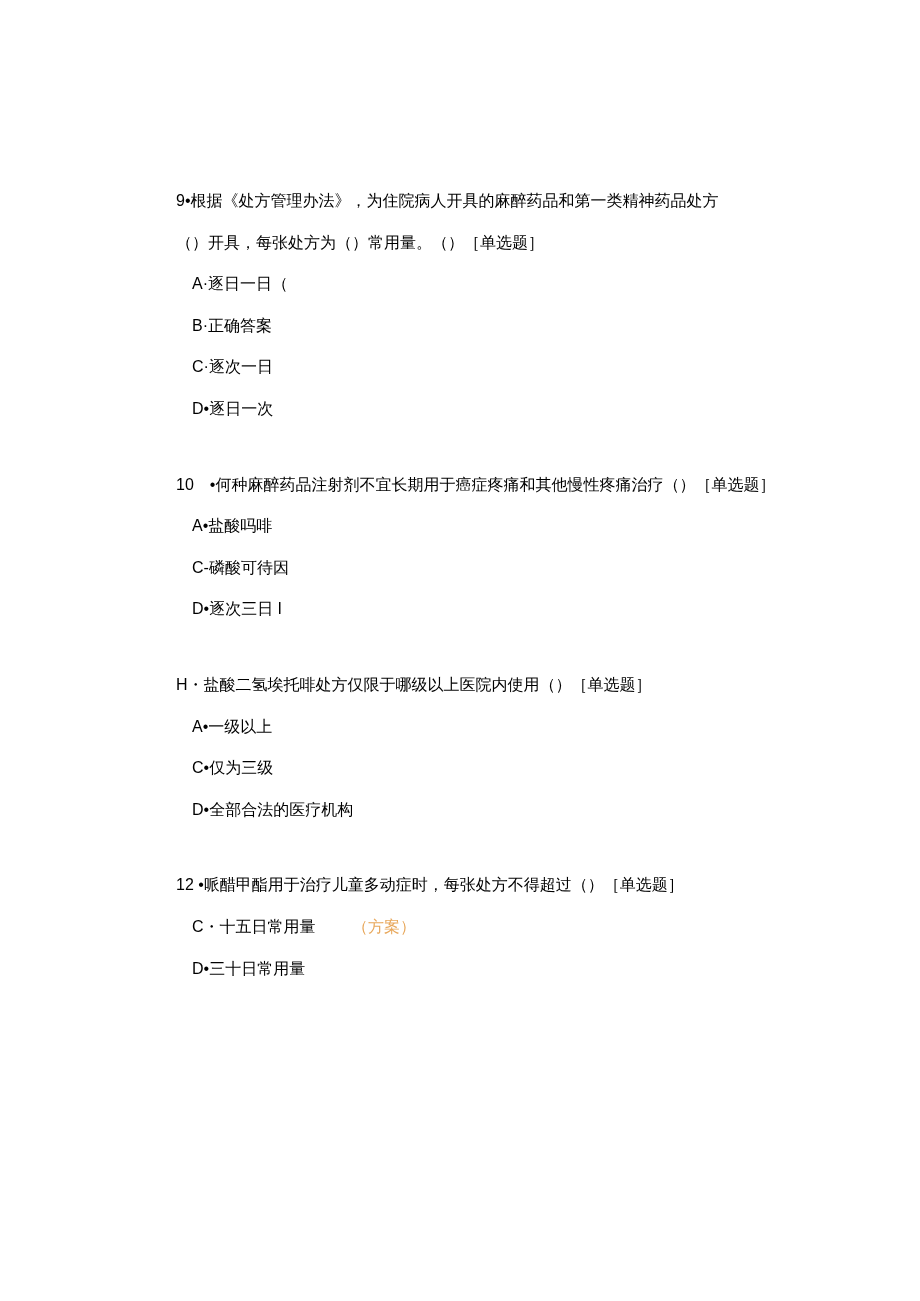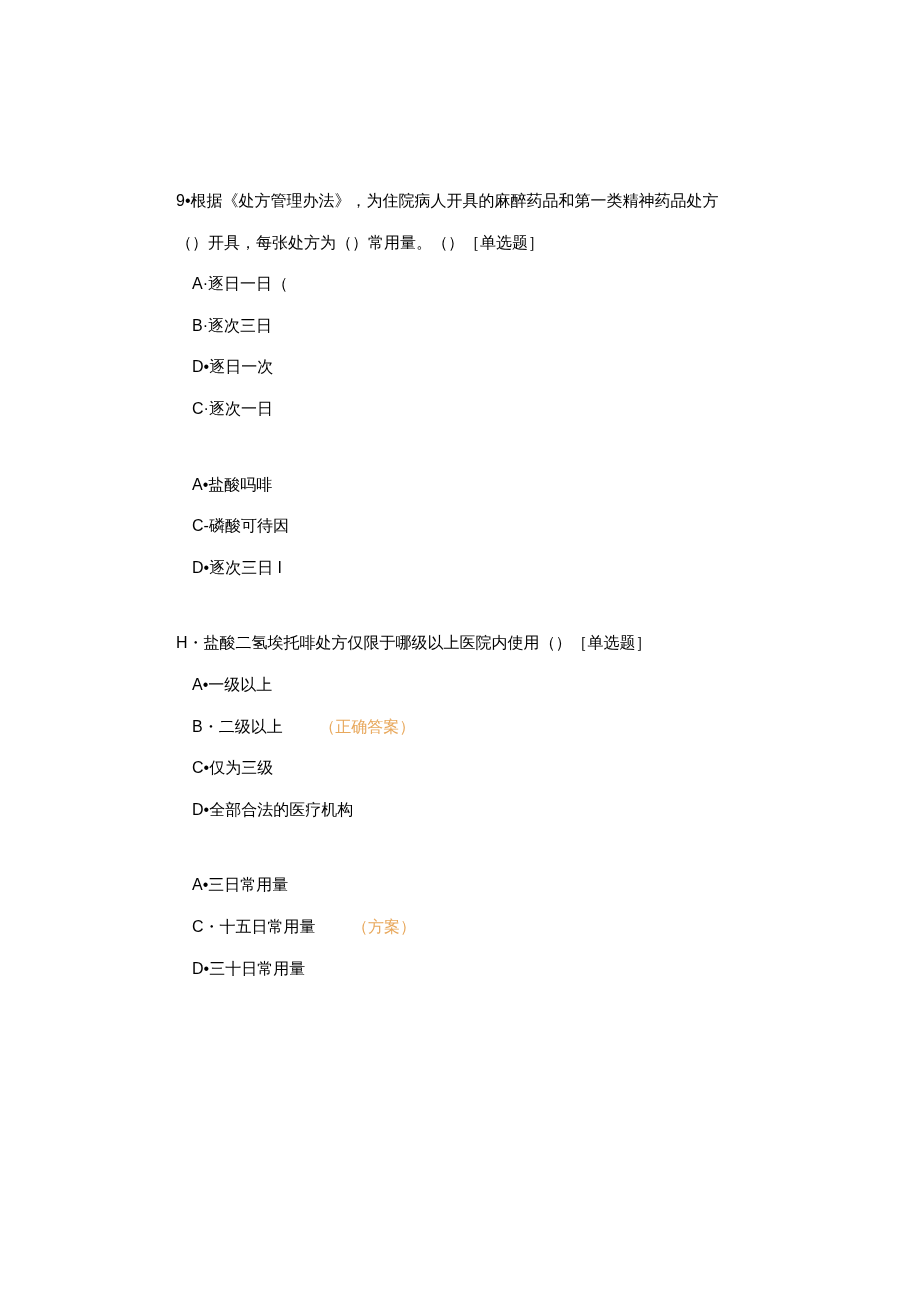--- a/index.html
+++ b/index.html
@@ -34,34 +34,35 @@
 <body>
 
 <div class="question-block">
   <div class="question-text-line">9•根据《处方管理办法》，为住院病人开具的麻醉药品和第一类精神药品处方</div>
   <div class="question-text-line">（）开具，每张处方为（）常用量。（）［单选题］</div>
   <div class="option">
     <span>A·逐日一日（</span>
     <span class="answer-mark"></span>
   </div>
   <div class="option">
-    <span>B·逐次三日</span>
+    <span>B·正确答案</span>
+    <span class="answer-mark"></span>
+  </div>
+  <div class="option">
+    <span>C·逐次一日</span>
     <span class="answer-mark"></span>
   </div>
   <div class="option">
     <span>D•逐日一次</span>
     <span class="answer-mark"></span>
   </div>
-  <div class="option">
-    <span>C·逐次一日</span>
-    <span class="answer-mark"></span>
-  </div>
 </div>
 
 <div class="question-block">
+  <div class="question-text-line">10　•何种麻醉药品注射剂不宜长期用于癌症疼痛和其他慢性疼痛治疗（）［单选题］</div>
   <div class="option">
     <span>A•盐酸吗啡</span>
     <span class="answer-mark"></span>
   </div>
   <div class="option">
     <span>C-磷酸可待因</span>
     <span class="answer-mark"></span>
   </div>
   <div class="option">
     <span>D•逐次三日 I</span>
@@ -69,38 +70,31 @@
   </div>
 </div>
 
 <div class="question-block">
   <div class="question-text-line">H・盐酸二氢埃托啡处方仅限于哪级以上医院内使用（）［单选题］</div>
   <div class="option">
     <span>A•一级以上</span>
     <span class="answer-mark"></span>
   </div>
   <div class="option">
-    <span>B・二级以上</span>
-    <span class="answer-mark">（正确答案）</span>
-  </div>
-  <div class="option">
     <span>C•仅为三级</span>
     <span class="answer-mark"></span>
   </div>
   <div class="option">
     <span>D•全部合法的医疗机构</span>
     <span class="answer-mark"></span>
   </div>
 </div>
 
 <div class="question-block">
-  <div class="option">
-    <span>A•三日常用量</span>
-    <span class="answer-mark"></span>
-  </div>
+  <div class="question-text-line">12  •哌醋甲酯用于治疗儿童多动症时，每张处方不得超过（）［单选题］</div>
   <div class="option">
     <span>C・十五日常用量</span>
     <span class="answer-mark">（方案）</span>
   </div>
   <div class="option">
     <span>D•三十日常用量</span>
     <span class="answer-mark"></span>
   </div>
 </div>
 

